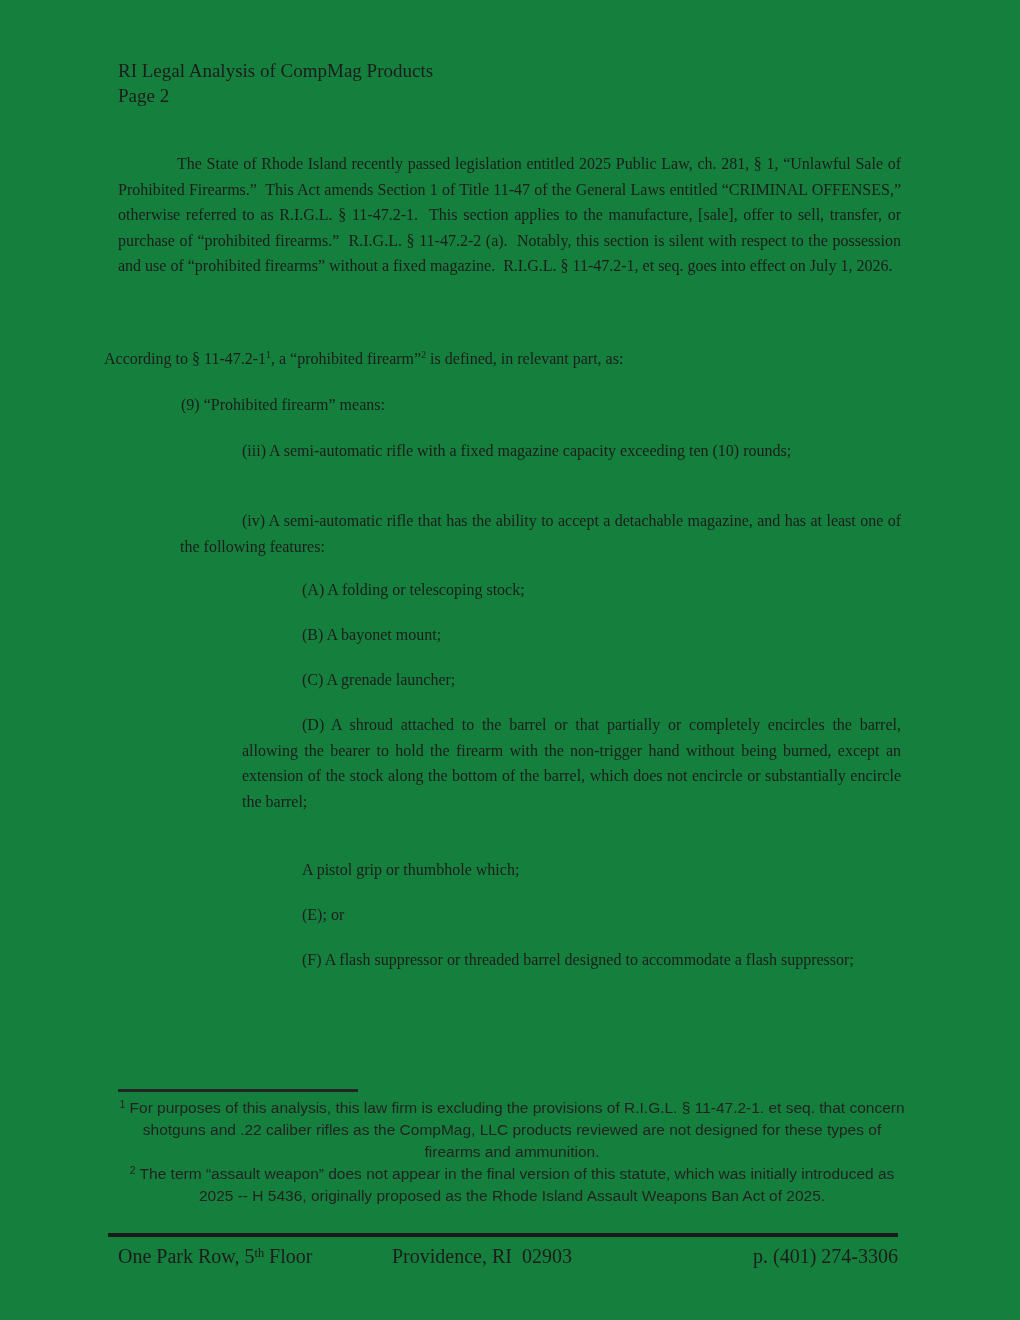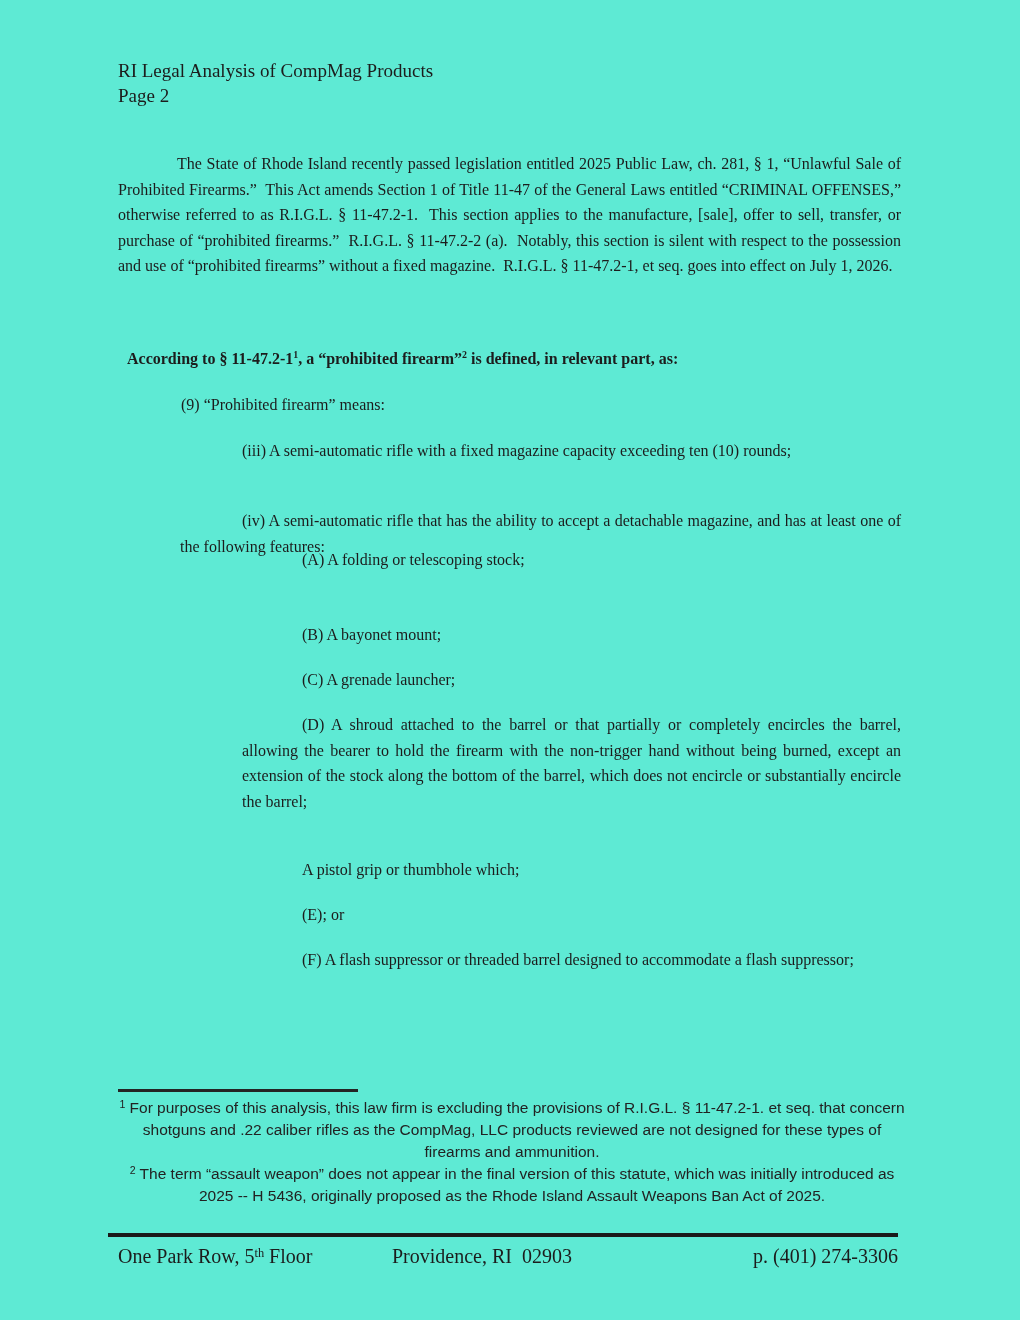--- a/index.html
+++ b/index.html
@@ -4,46 +4,46 @@
 <style>
   html, body {
     margin: 0;
     padding: 0;
     background: #e8e8e6;
   }
   .page {
     position: relative;
     width: 1020px;
     height: 1320px;
-    background: #5eead4;
+    background: #15803d;
     color: #1c1c1c;
     font-family: "Liberation Serif", "DejaVu Serif", serif;
     overflow: hidden;
   }
   .hdr {
     position: absolute;
     left: 118px;
     top: 58px;
     font-size: 19px;
     line-height: 25px;
   }
   .para {
     position: absolute;
     margin: 0;
     font-size: 16px;
     line-height: 25.5px;
     white-space: normal;
   }
   .justify { text-align: justify; }
   .intro   { left: 118px; top: 151px; width: 783px; text-indent: 59px; }
-  .heading { left: 127px; top: 346px; width: 783px; font-weight: bold; }
+  .heading { left: 104px; top: 346px; width: 783px; font-weight: normal; }
   .def9    { left: 181px; top: 392px; width: 720px; }
   .item3   { left: 180px; top: 438px; width: 721px; text-indent: 62px; }
   .item4   { left: 180px; top: 508px; width: 721px; text-indent: 62px; }
-  .feat-a  { left: 302px; top: 547px; width: 599px; }
+  .feat-a  { left: 302px; top: 577px; width: 599px; }
   .feat-b  { left: 302px; top: 622px; width: 599px; }
   .feat-c  { left: 302px; top: 667px; width: 599px; }
   .feat-d  { left: 242px; top: 712px; width: 659px; text-indent: 60px; }
   .feat-p  { left: 302px; top: 857px; width: 599px; }
   .feat-e  { left: 302px; top: 902px; width: 599px; }
   .feat-f  { left: 242px; top: 947px; width: 659px; text-indent: 60px; }
   .sup {
     font-size: 0.62em;
     line-height: 0;
     vertical-align: 6px;

